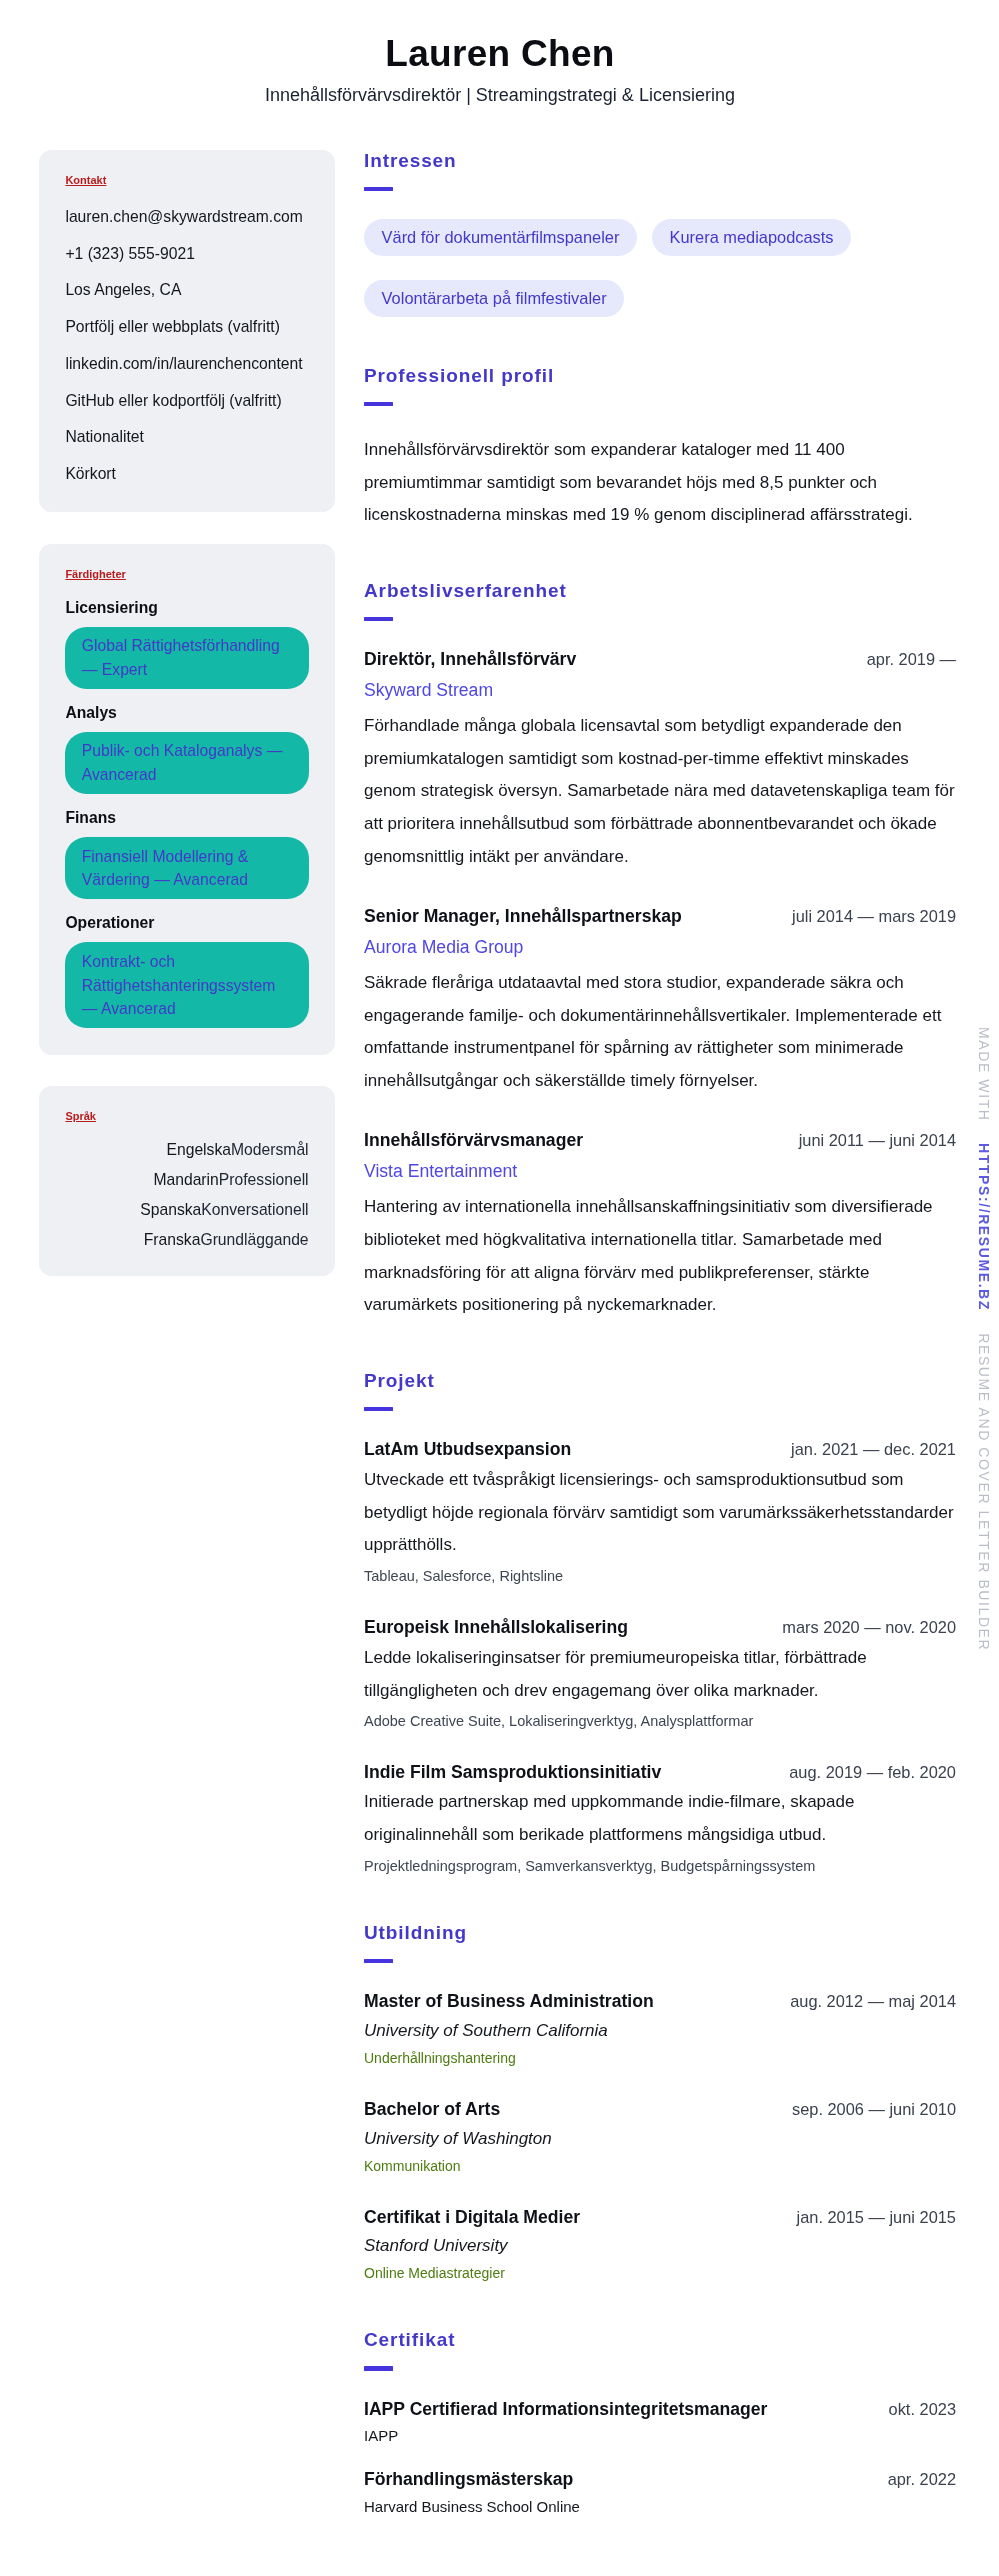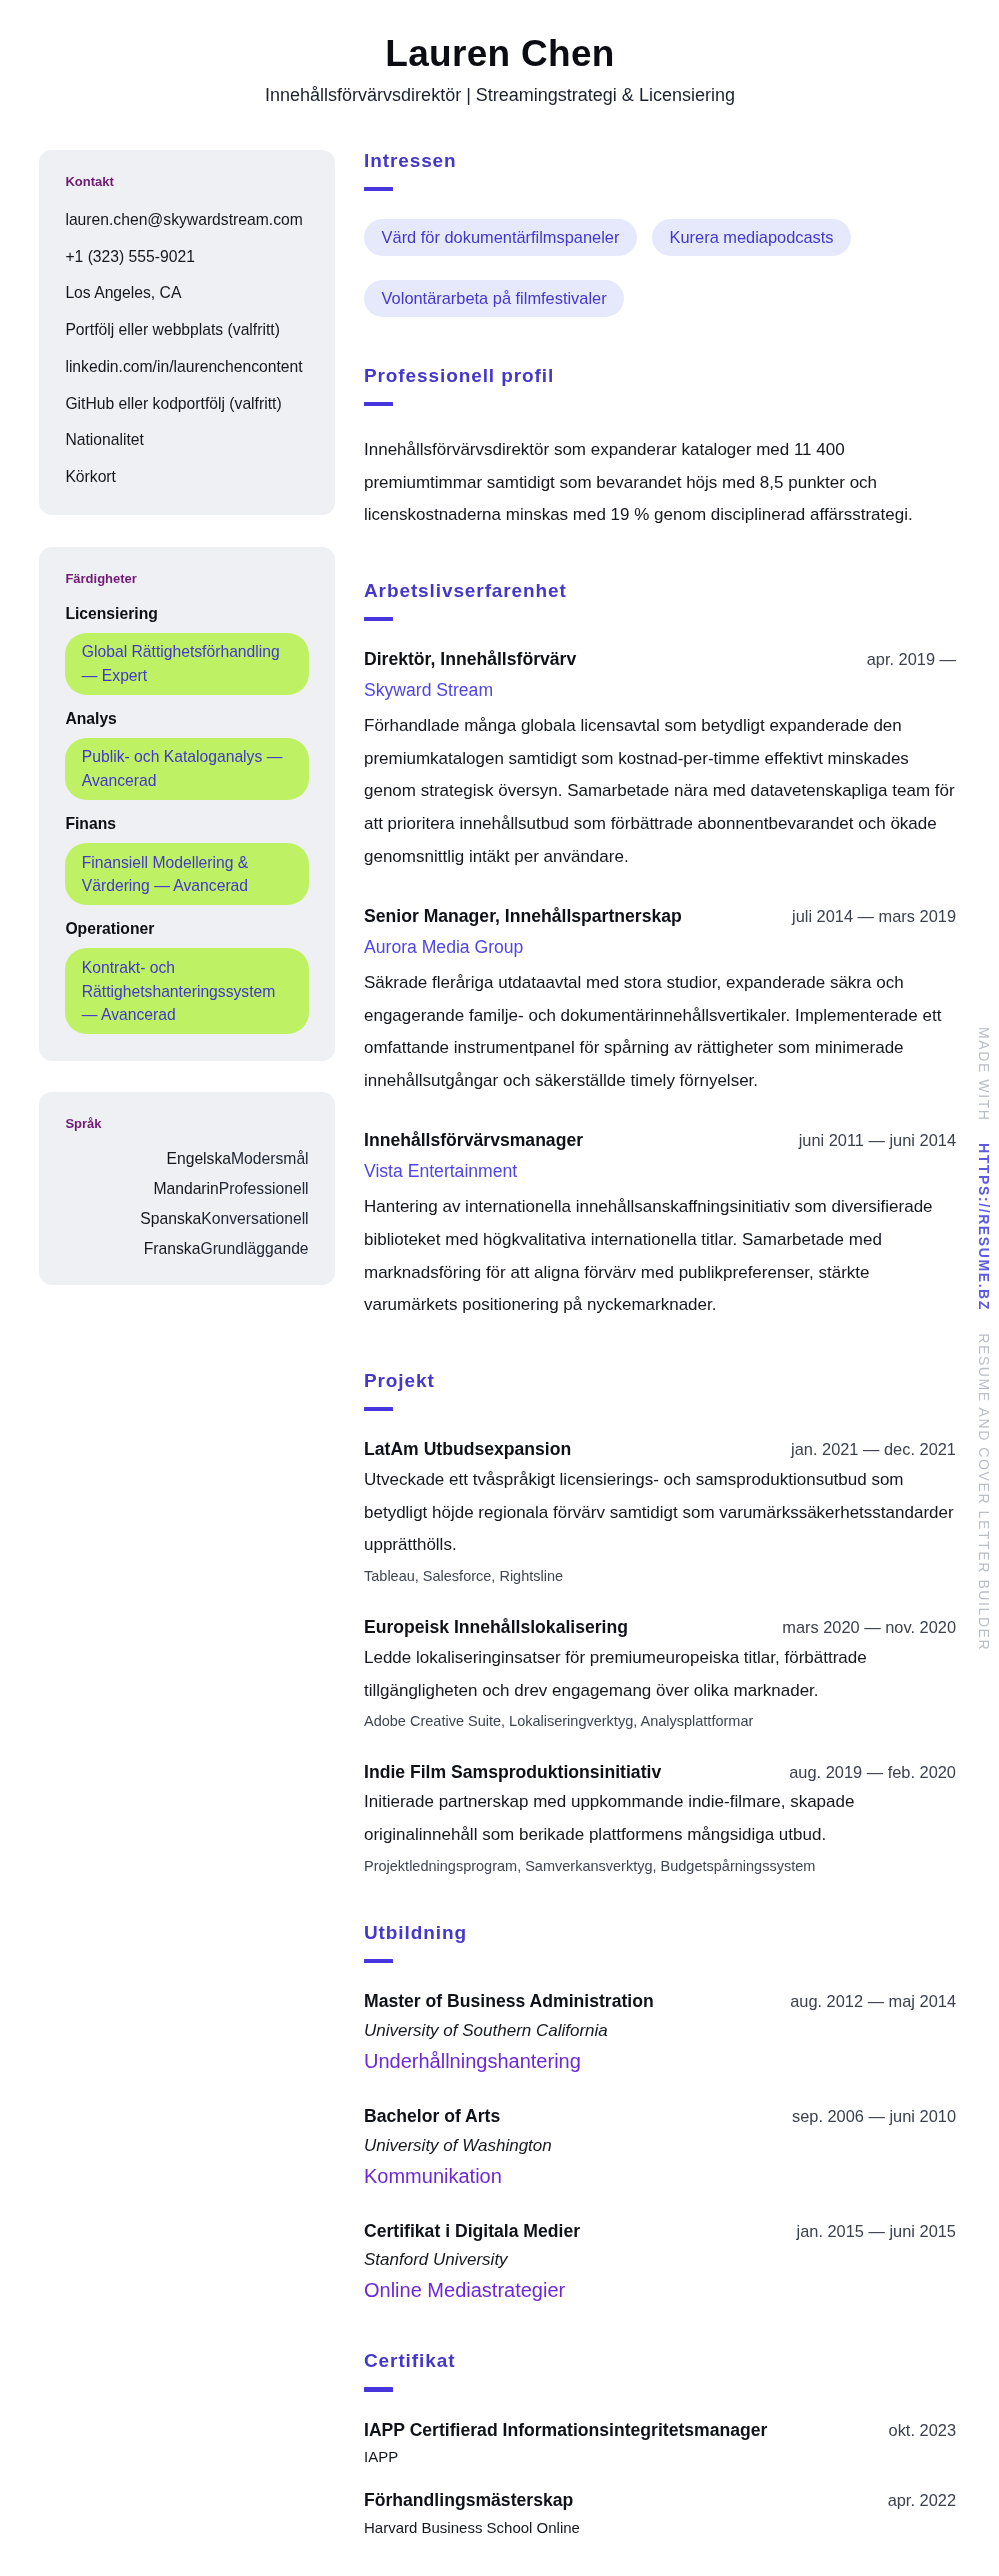--- a/index.html
+++ b/index.html
@@ -14,27 +14,27 @@
   .name { font-size: 37px; font-weight: 700; color: #0b0d12; letter-spacing: 0.3px; }
   .subtitle { font-size: 18px; color: #1a2030; margin-top: 10px; font-weight: 400; }
 
   
   .content { display: flex; align-items: flex-start; padding: 44px 44px 0 39px; gap: 29px; }
   .sidebar { width: 296px; flex: 0 0 296px; }
   .main { flex: 1; min-width: 0; }
 
   
   .card { background: #eef0f4; border-radius: 12.6px; padding: 24px 26.4px 26.4px 26.4px; margin-bottom: 31.5px; }
-  .card-title { font-size: 13px; font-weight: 700; color: #701a75; margin-bottom: 19px; }
+  .card-title { font-size: 11px; font-weight: 700; color: #b91c1c; margin-bottom: 19px; text-decoration: underline; }
   .contact-item { font-size: 15.7px; color: #14171d; line-height: 1.5; margin-bottom: 13.2px; }
   .contact-item:last-child { margin-bottom: 0; }
 
   .skill-group-label { font-size: 15.7px; font-weight: 700; color: #0c0e13; margin: 15px 0 10px 0; }
   .chip {
-    display: inline-block; background: #bef264; color: #4338ca;
+    display: inline-block; background: #14b8a6; color: #4338ca;
     font-size: 15.7px; line-height: 1.5; padding: 7.6px 16.4px; border-radius: 21.4px;
   }
   .lang-row { display: flex; justify-content: flex-end; margin-bottom: 12px; }
   .lang-row:last-child { margin-bottom: 0; }
   .lang-name { font-size: 15.7px; color: #14171d; }
   .lang-level { font-size: 15.7px; color: #222835; }
 
   
   .section { margin-bottom: 48px; }
   .section-title { font-size: 19px; font-weight: 700; color: #4338ca; letter-spacing: 0.9px; }
@@ -49,21 +49,21 @@
   .entry { margin-bottom: 33px; }
   .entry:last-child { margin-bottom: 0; }
   .entry-head { display: flex; justify-content: space-between; align-items: baseline; }
   .entry-title { font-size: 17.6px; font-weight: 700; color: #0e1118; }
   .entry-date { font-size: 16.4px; color: #3b414d; white-space: nowrap; margin-left: 19px; }
   .entry-company { font-size: 17.6px; color: #4f46e5; margin-top: 10px; }
   .entry-desc { font-size: 17px; line-height: 1.92; color: #14171d; margin-top: 8.8px; }
   .entry-tech { font-size: 14.5px; color: #3e4553; margin-top: 6.3px; }
 
   .edu-school { font-size: 17px; color: #14171d; margin-top: 8.8px; font-style: italic; }
-  .edu-field { font-size: 20px; color: #6d28d9; margin-top: 8.8px; }
+  .edu-field { font-size: 14px; color: #4d7c0f; margin-top: 8.8px; }
 
   .cert-issuer { font-size: 15px; color: #14171d; margin-top: 7.6px; }
 
   
   .watermark {
     position: absolute; top: 1027px; right: 7.6px;
     writing-mode: vertical-rl; text-orientation: mixed;
     font-size: 14px; letter-spacing: 1.6px; color: #b9bdc6; white-space: nowrap;
   }
   .watermark .wm-link { color: #5b5ae0; font-weight: 700; margin: 16.4px 0; }

